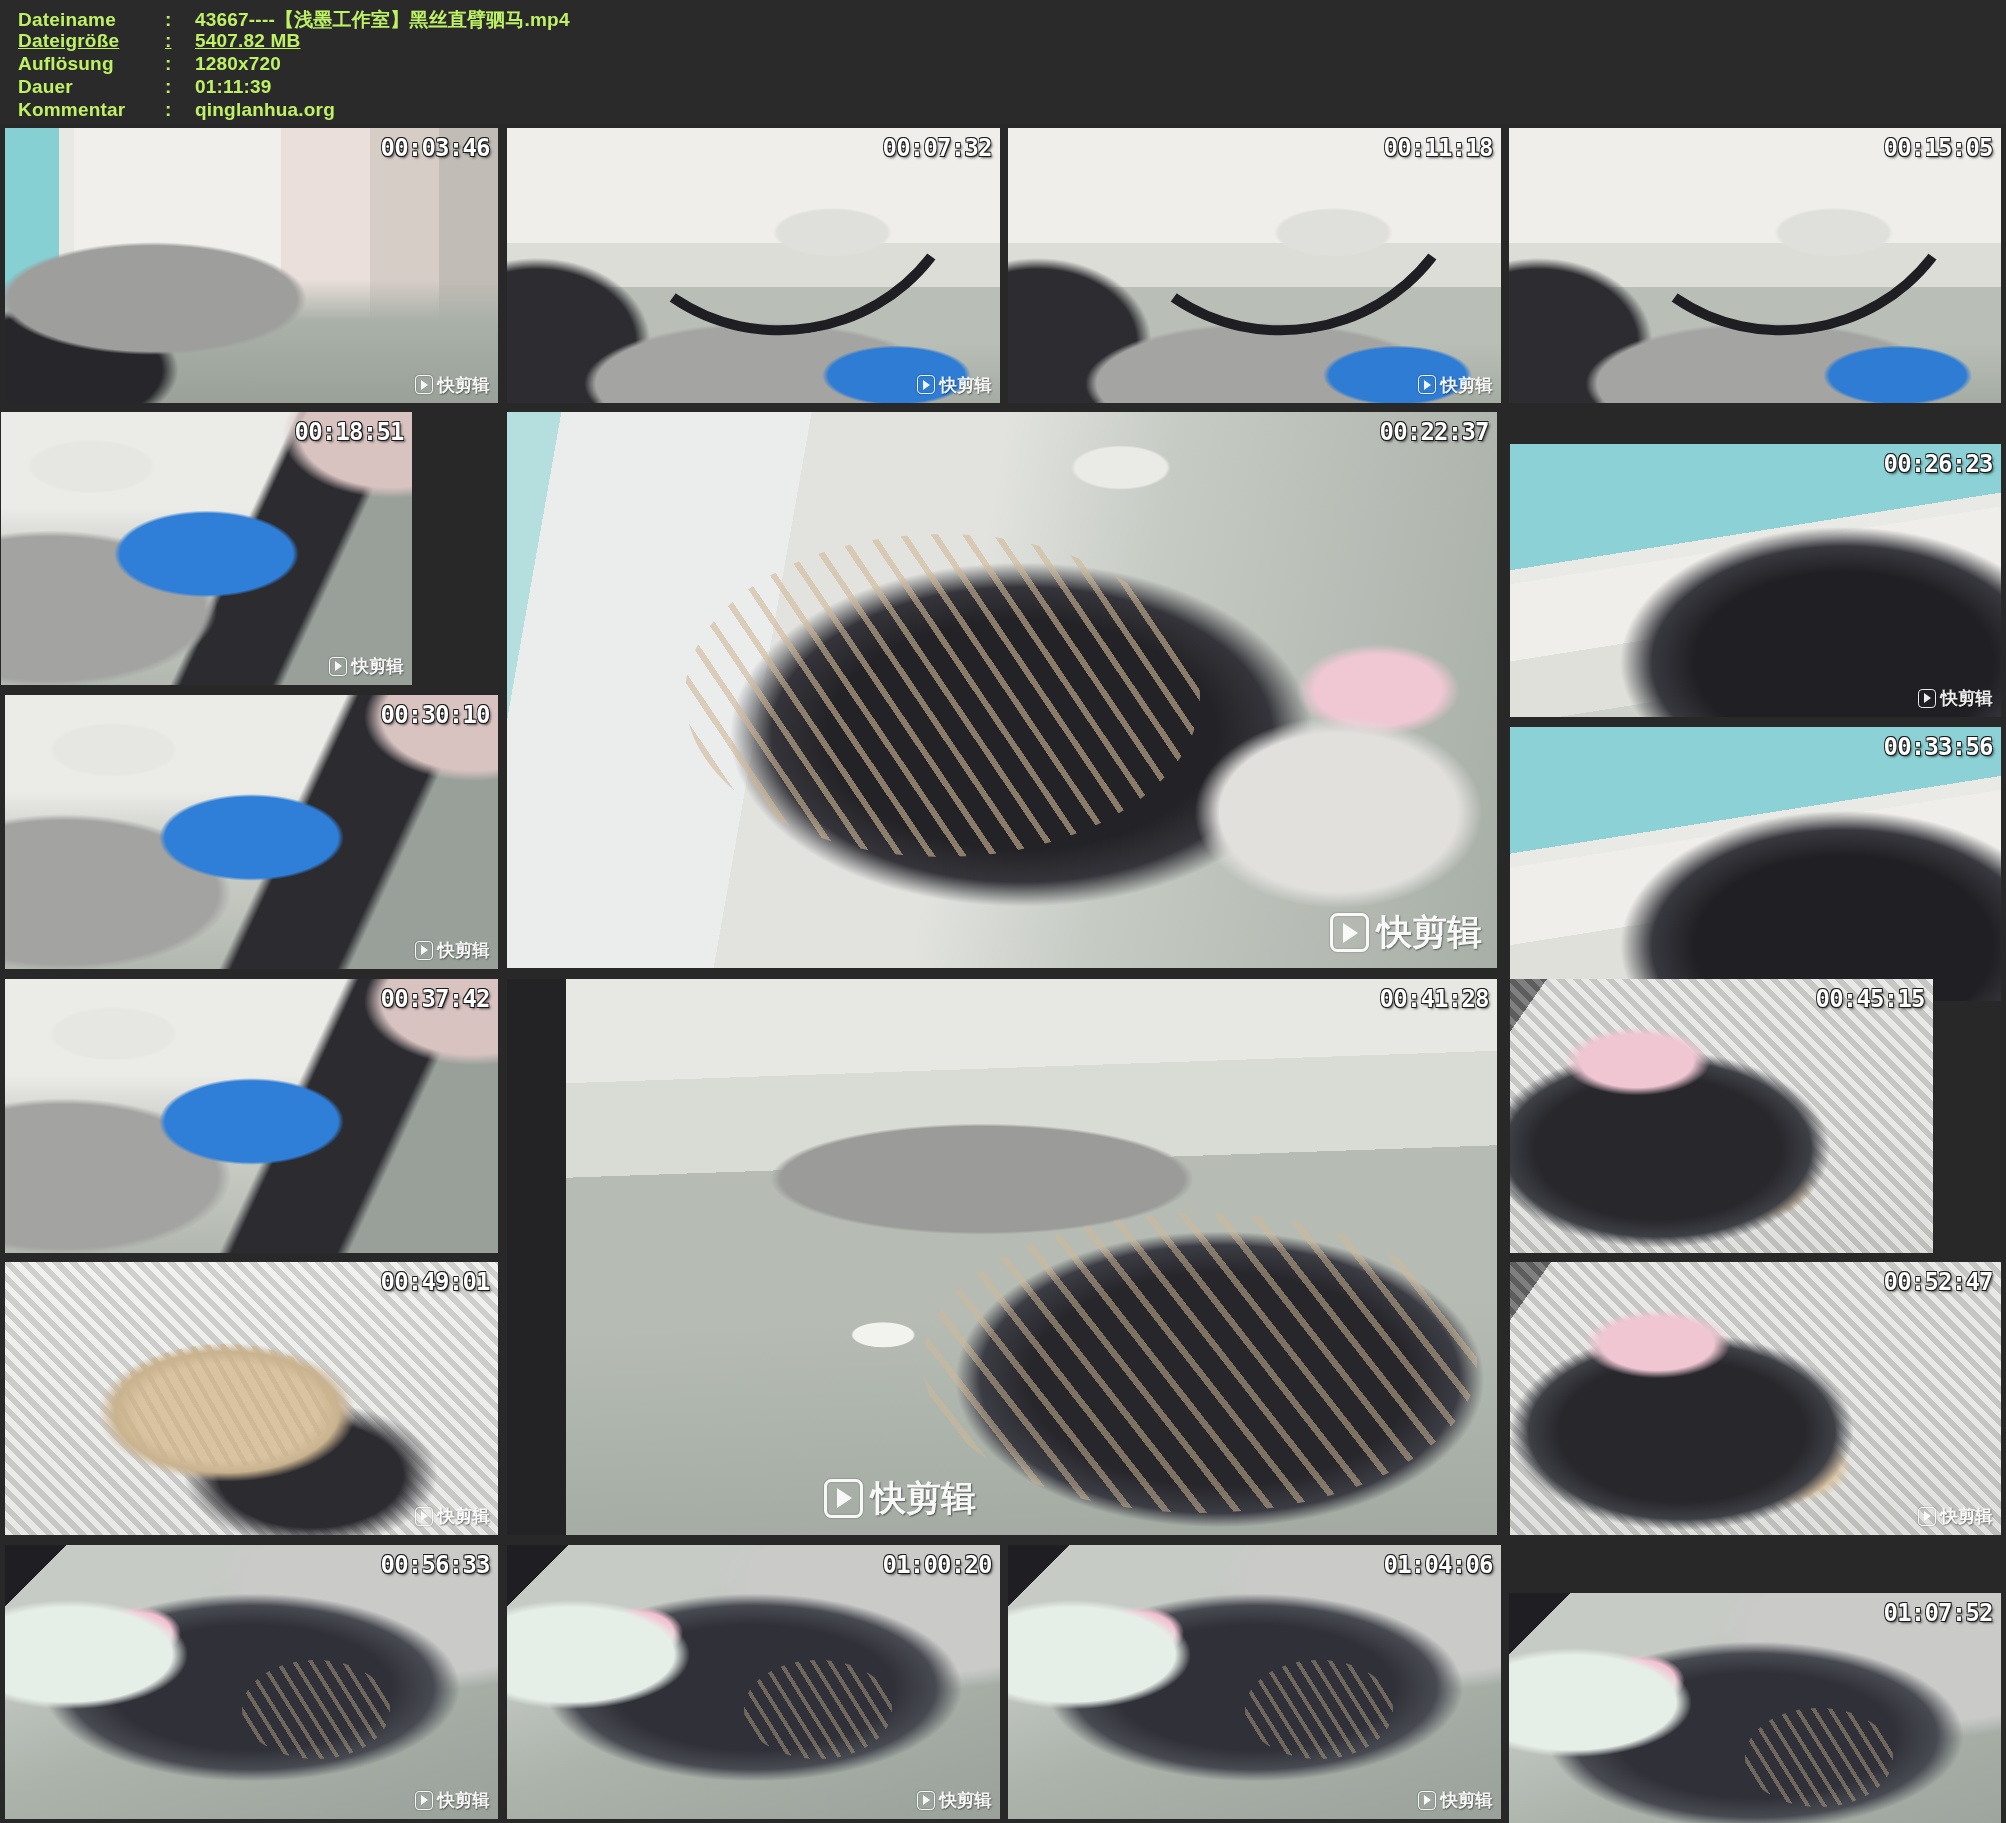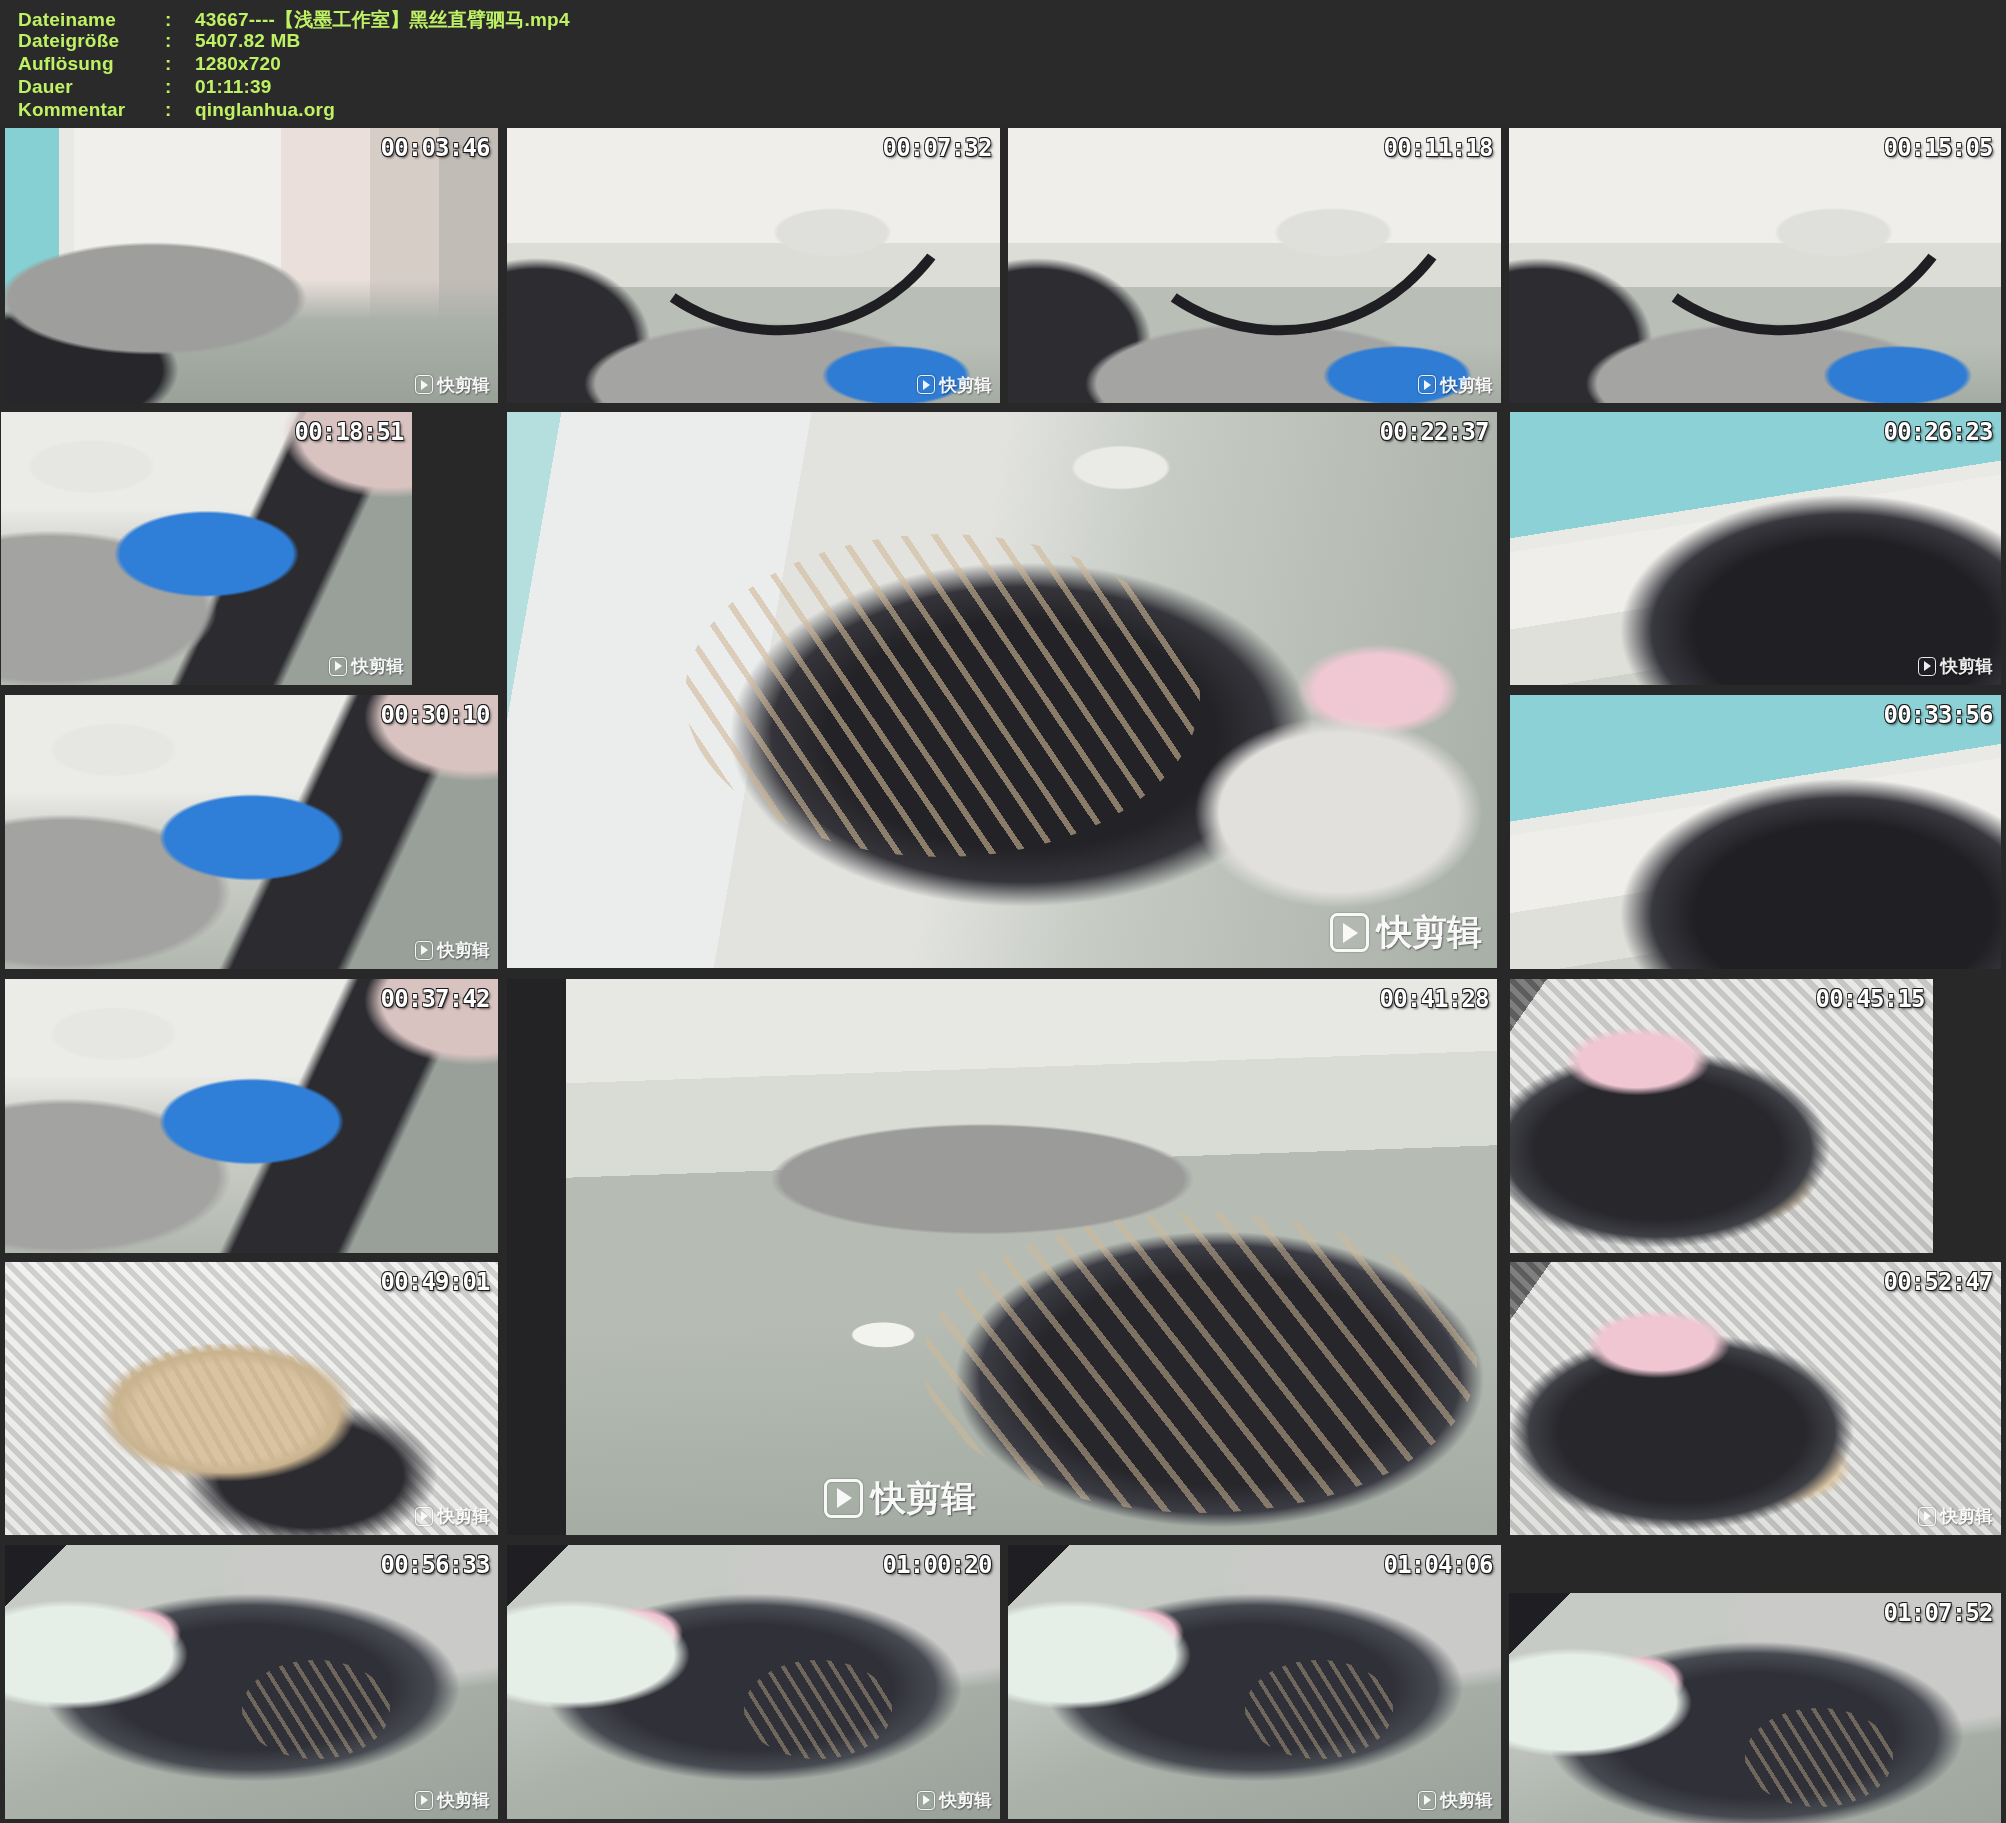--- a/index.html
+++ b/index.html
@@ -16,21 +16,21 @@
     background:#2a2a2a;color:#fff;
   }
   .hrow{
     position:absolute;left:18px;display:flex;align-items:baseline;
     font-weight:bold;font-size:19px;letter-spacing:0.2px;color:#bef264;
   }
   .hrow .hlabel{width:147px;}
   .hrow .hsep{width:30px;text-align:left;}
   .hrow .hvalue{white-space:nowrap;}
   .hrow:nth-of-type(1){top:6.6px;}
-  .hrow:nth-of-type(2){top:30px;}
+  .hrow:nth-of-type(2){top:30px;text-decoration:underline;}
   .hrow:nth-of-type(3){top:53px;}
   .hrow:nth-of-type(4){top:76px;}
   .hrow:nth-of-type(5){top:99px;}
 
   
   .sheet{position:absolute;left:0;top:124px;width:2006px;height:1699px;background:#282828;}
   .thumb{
     position:absolute;overflow:hidden;background:#9aa19a;
   }
   
@@ -125,20 +125,21 @@
   }
   .s-big1::after{
     content:"";position:absolute;left:18%;top:22%;width:52%;height:58%;border-radius:50%;
     background:repeating-linear-gradient(56deg, transparent 0 20px, rgba(208,184,150,.85) 20px 26px);
     opacity:.7;
   }
   .s-window{
     background:
       radial-gradient(355px 215px at 68% 80%, #202024 0 42%, #38383f 54%, transparent 63%),
       linear-gradient(171deg, #8bd1d5 0 36%, #e9e9e5 36% 40%, #efeeea 40% 62%, #dfe0da 62% 80%, #cfd2cb 80%);
+    margin-top: 32px;
   }
   .s-big2{
     position:absolute;
     background:
       radial-gradient(413px 231px at 72% 72%, #26262b 0 46%, #3c3c44 58%, transparent 64%),
       radial-gradient(347px 91px at 48% 36%, #9b9b99 0 58%, transparent 61%),
       radial-gradient(50px 20px at 38% 64%, #f2f2ee 0 60%, transparent 64%),
       linear-gradient(90deg, #232325 0 6%, rgba(0,0,0,0) 6%),
       linear-gradient(178deg, #e7e7e3 0 18%, #d9dbd5 18% 34%, #b6bcb4 34% 60%, #a2aaa2 100%);
   }

